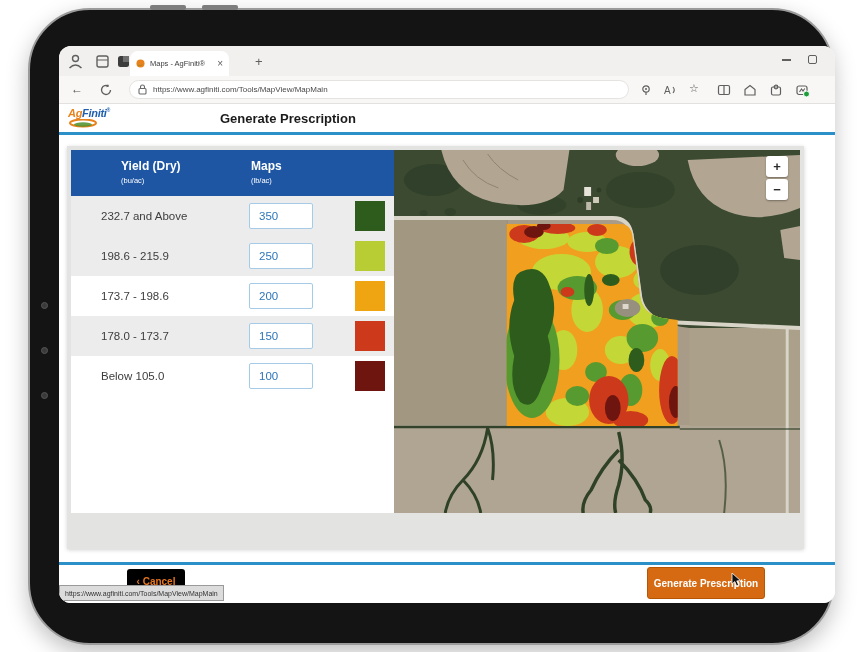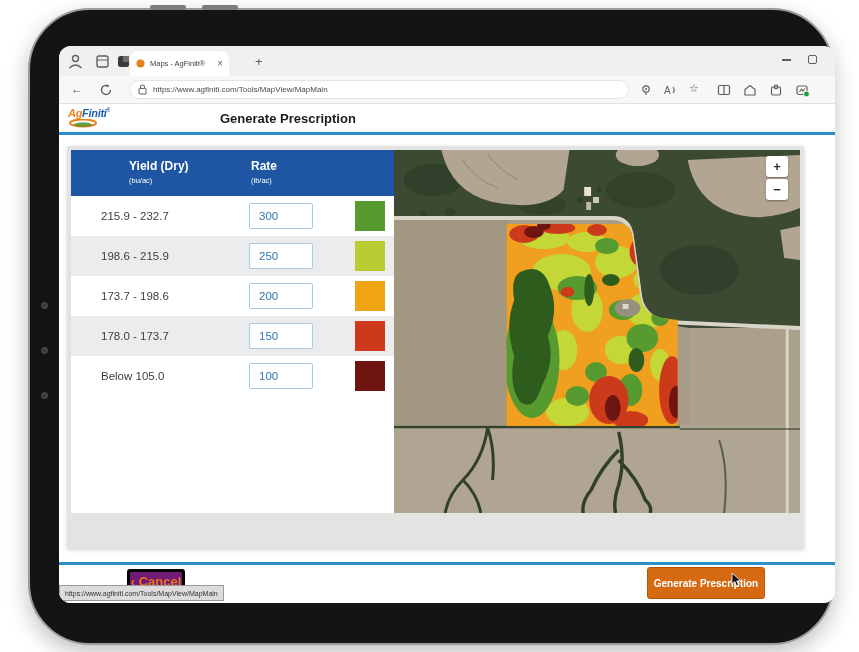--- a/index.html
+++ b/index.html
@@ -55,21 +55,21 @@
   .card { position:absolute; left:8px; top:100px; width:737px; height:403px;
     background:#e3e3e2; padding:4px; box-shadow:0 1px 4px rgba(0,0,0,.18); }
   .banner { height:27px; background:#3b3b3b; color:#fff; font-size:10.5px;
     display:flex; align-items:center; padding-left:12px; }
   .card-body { display:flex; height:363px; background:#fff; }
 
   .rates-panel { width:323px; display:flex; flex-direction:column; }
   .thead { height:46px; background:#1e56a4; color:#fff; position:relative; }
   .th-label { position:absolute; top:9px; font-size:12px; font-weight:bold; }
   .th-unit { position:absolute; top:26px; font-size:7.5px; }
-  .col1 { left:50px;margin-left:8px; } .col2 { left:180px; }
+  .col1 { left:50px; } .col2 { left:180px; }
   .rrow { height:40px; position:relative; }
   .rrow.alt { background:#ececec; }
   .range-label { position:absolute; left:30px; top:14px; font-size:11.5px; color:#3d3d3d; }
   .rate-input { position:absolute; left:178px; top:7px; width:64px; height:26px;
     border:1.5px solid #a6cbe8; border-radius:2px; background:#fff; color:#2e75b8;
     font-size:11.5px; font-family:"Liberation Sans", sans-serif; padding-left:9px; outline:none; }
   .swatch { position:absolute; left:284px; top:5px; width:30px; height:30px; }
   .edit-area { flex:1; position:relative; background:#fff; }
   .edit-btn { position:absolute; right:12px; top:12px; width:72px; height:35px; background:#fff;
     border:1px solid #9dc6e8; border-radius:3px; font-size:10.5px; color:#2b2b2b;
@@ -79,22 +79,22 @@
   .map-panel svg.mapart { display:block; width:100%; height:100%; }
   .zoom-ctrl { position:absolute; right:12px; top:6px; width:22px; display:flex;
     flex-direction:column; gap:2px; }
   .zoom-btn { width:22px; height:21px; background:#fff; border:none; border-radius:3px;
     font-size:13px; font-weight:bold; color:#2b2b2b; box-shadow:0 1px 2px rgba(0,0,0,.35);
     line-height:19px; text-align:center; font-family:"Liberation Sans", sans-serif; }
 
   
   .content-rule { position:absolute; left:0; top:516px; width:776px; height:3px; background:#2b90c8; }
   .bottombar { position:absolute; left:0; top:519px; width:776px; height:38px; background:#fff; }
-  .cancel-btn { position:absolute; left:68px; top:4px; width:58px; height:25px; background:#701a75;
-    border:3px solid #000000; border-radius:3px; color:#e8761d; font-size:13px; font-weight:bold;
+  .cancel-btn { position:absolute; left:68px; top:4px; width:58px; height:25px; background:#000000;
+    border:3px solid #000000; border-radius:3px; color:#e8761d; font-size:10px; font-weight:bold;
     font-family:"Liberation Sans", sans-serif; }
   .generate-btn { position:absolute; left:588px; top:2px; width:118px; height:32px;
     background:#d66a12; border:1px solid #b65605; border-radius:3px; color:#fff;
     font-size:10px; font-weight:bold; font-family:"Liberation Sans", sans-serif; }
   .cursor { position:absolute; left:672px; top:8px; width:11px; height:15px; pointer-events:none; }
   .status-tip { position:absolute; left:0; top:539px; height:16px; background:#dcdcdc;
     border:1px solid #9a9a9a; font-size:7px; color:#333; display:flex; align-items:center;
     padding:0 5px; white-space:nowrap; }
 </style>
 </head>
@@ -187,28 +187,28 @@
         <div class="page-title">Generate Prescription</div>
       </div>
       <div class="blue-rule"></div>
 
       <div class="card">
         <div class="card-body">
           <div class="rates-panel">
             <div class="thead">
               <span class="th-label col1">Yield (Dry)</span>
               <span class="th-unit col1">(bu/ac)</span>
-              <span class="th-label col2">Rate</span>
+              <span class="th-label col2">Maps</span>
               <span class="th-unit col2">(lb/ac)</span>
             </div>
             <div>
-                <div class="rrow">
-    <span class="range-label">215.9 - 232.7</span>
-    <input class="rate-input" type="text" value="300" style="">
-    <div class="swatch" style="background: rgb(87, 154, 47);"></div>
+                <div class="rrow alt">
+    <span class="range-label">232.7 and Above</span>
+    <input class="rate-input" type="text" value="350" style="">
+    <div class="swatch" style="background: rgb(46, 92, 28);"></div>
   </div>
                 <div class="rrow alt">
     <span class="range-label">198.6 - 215.9</span>
     <input class="rate-input" type="text" value="250" style="">
     <div class="swatch" style="background: rgb(184, 204, 51);"></div>
   </div>
                 <div class="rrow">
     <span class="range-label">173.7 - 198.6</span>
     <input class="rate-input" type="text" value="200" style="">
     <div class="swatch" style="background: rgb(239, 165, 18);"></div>

